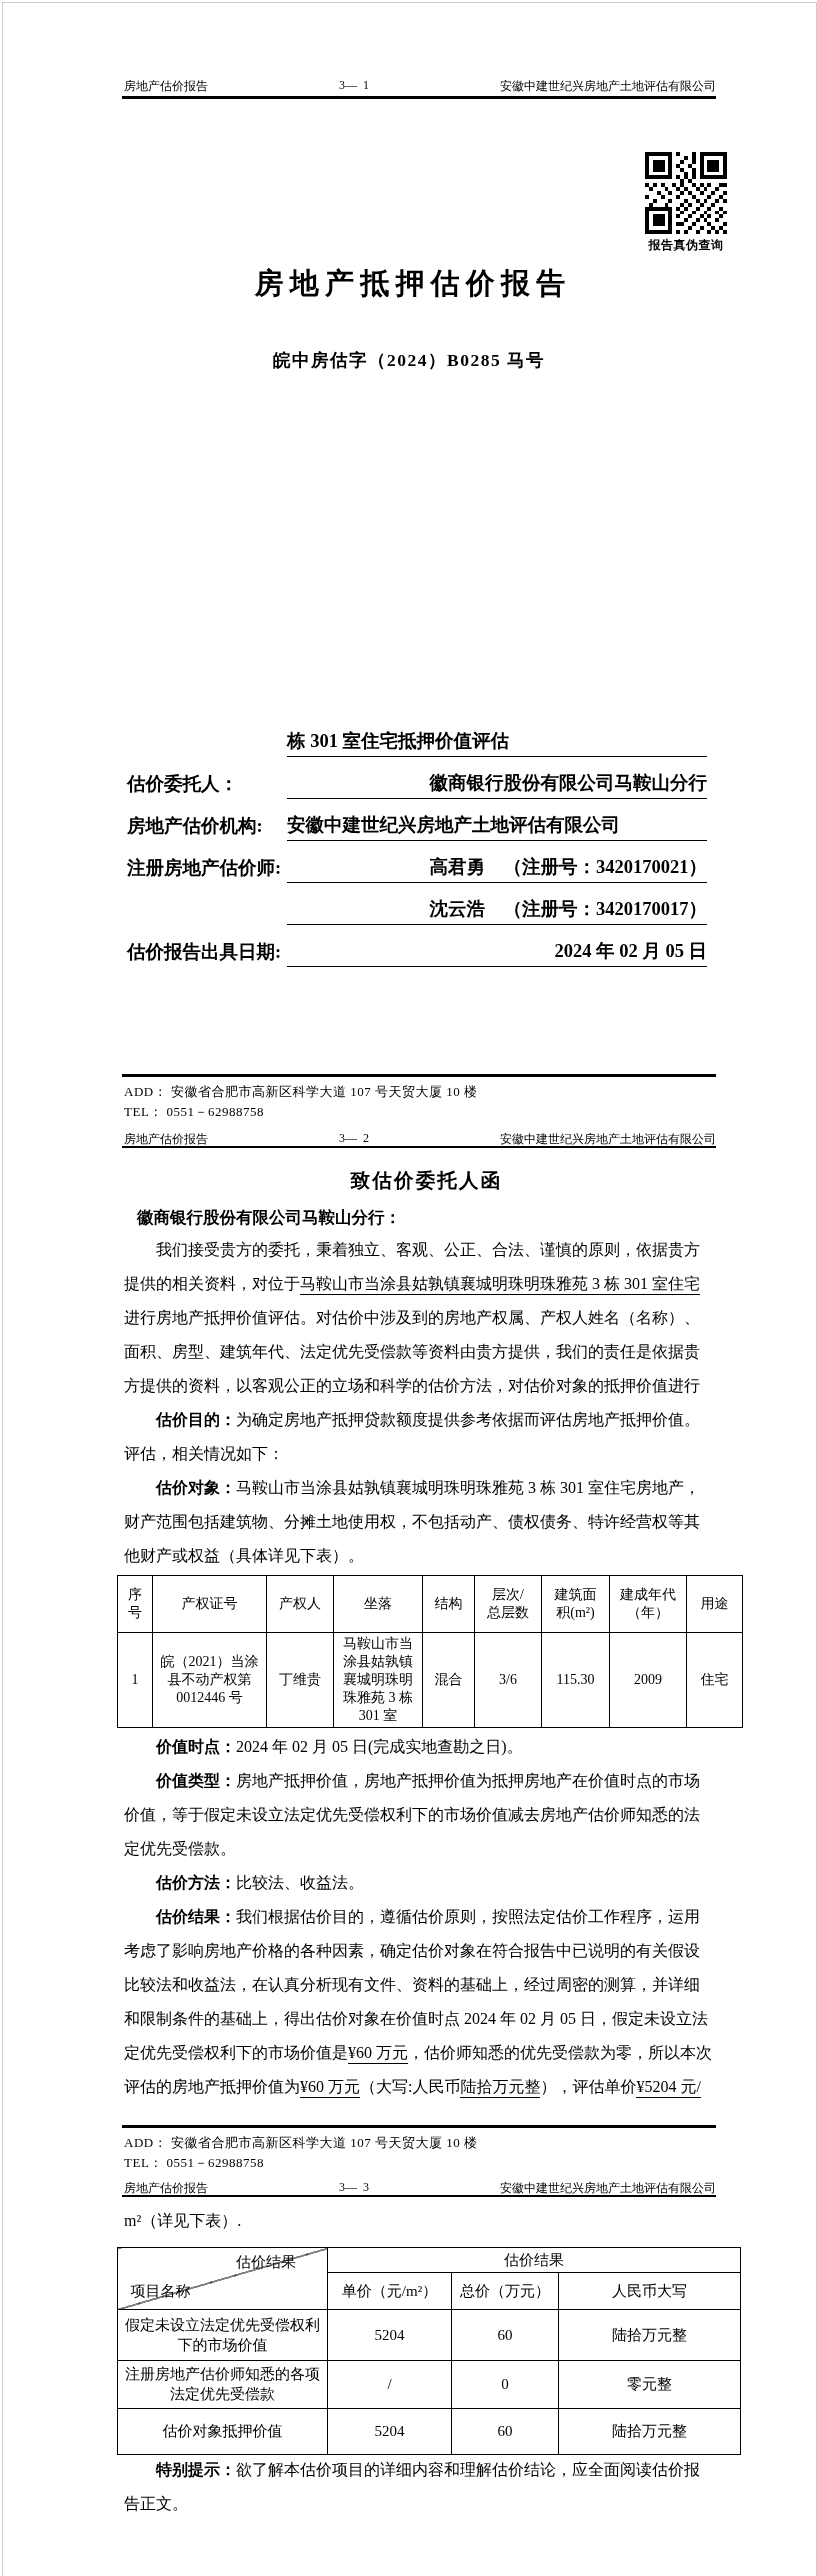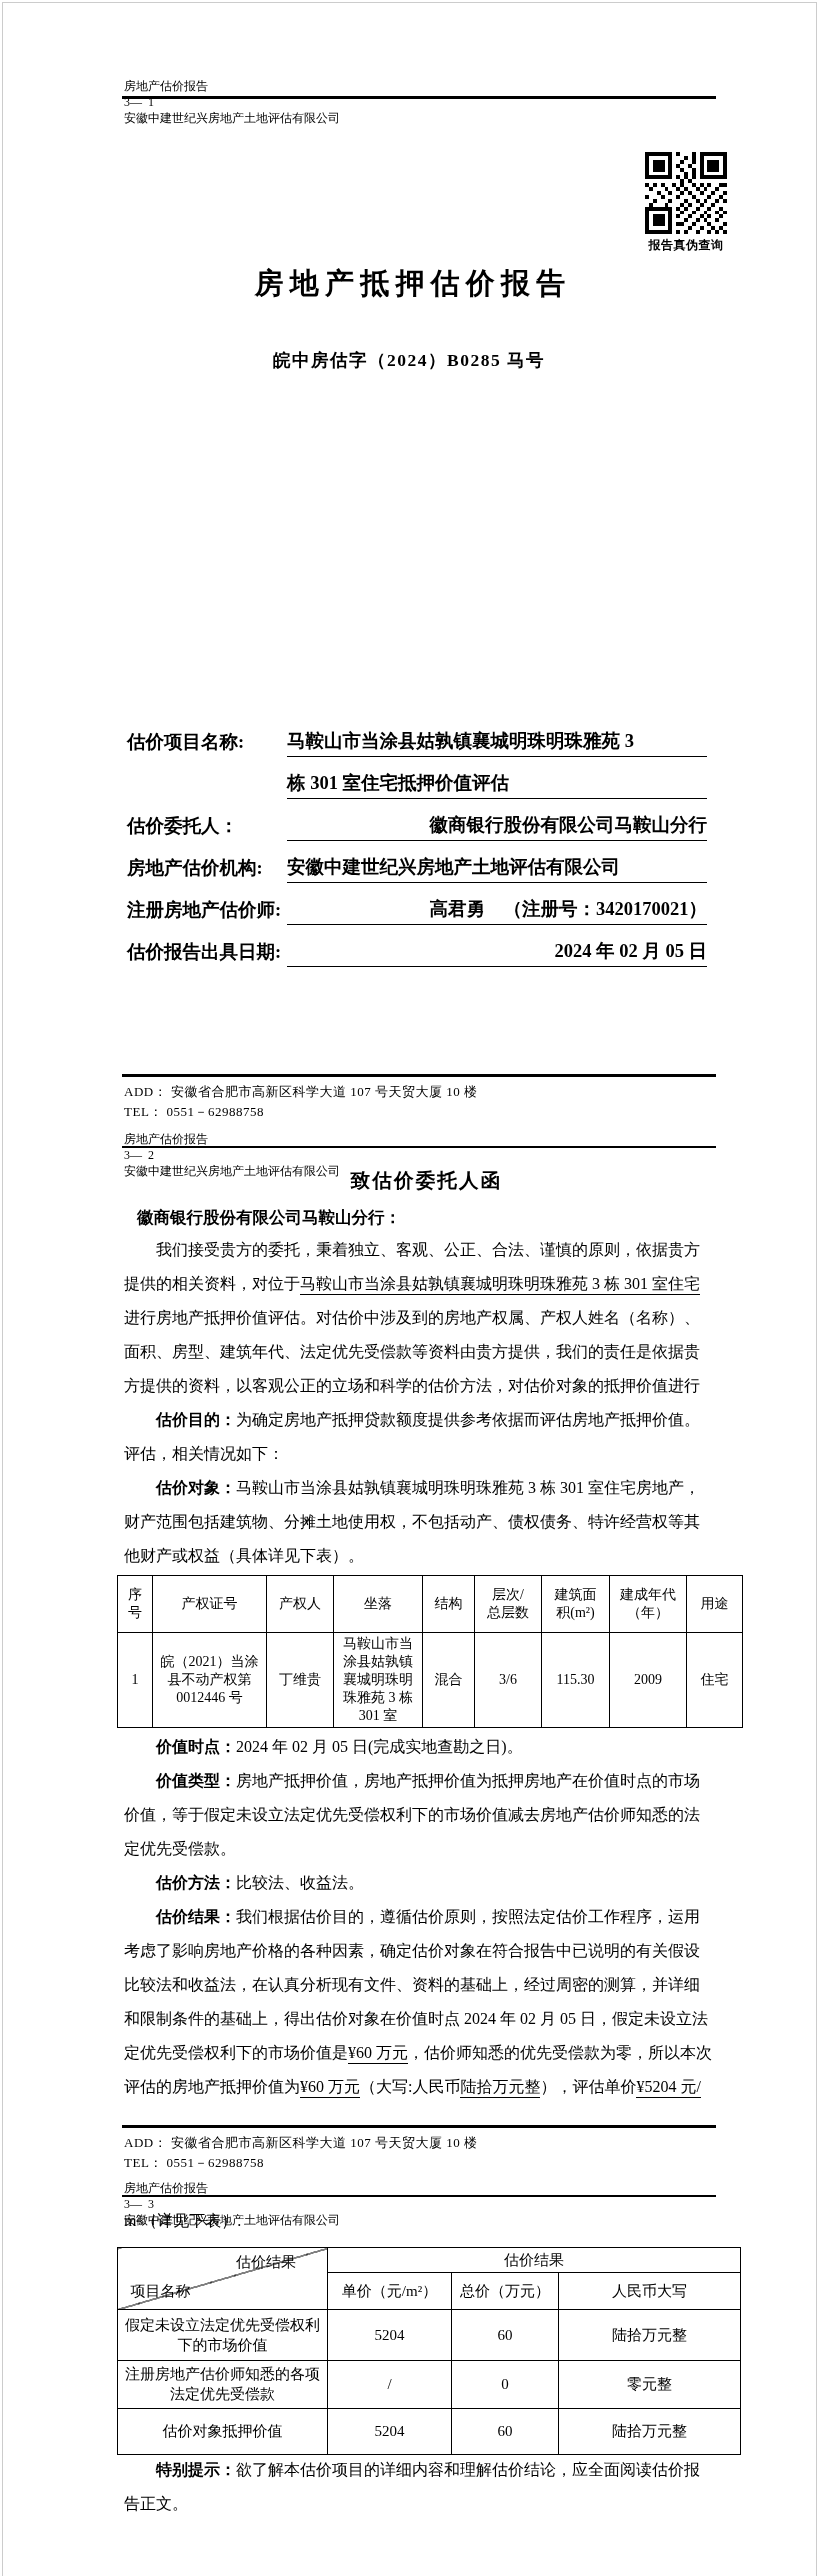--- a/index.html
+++ b/index.html
@@ -1,20 +1,20 @@
 <!DOCTYPE html>
 <html style="font-size:8.2px"><head>
 <meta charset="utf-8">
 <style>
   html,body{margin:0;padding:0;background:#ffffff;}
   body{font-family:"Liberation Serif","DejaVu Serif",serif;color:#000;}
   .page{position:relative;width:818px;height:3300px;background:#fff;overflow:hidden;}
   .edge{position:absolute;inset:1.5px;border:0.5px solid #cccccc;pointer-events:none;}
 
-  .pg-header{position:absolute;left:124px;width:592px;display:flex;justify-content:space-between;font-size:12px;flex-direction:column;}
+  .pg-header{position:absolute;left:124px;width:592px;display:flex;justify-content:space-between;font-size:12px;}
   .pre{white-space:pre;}
   .rule{position:absolute;left:122px;width:594px;background:#000;}
 
   .qr{position:absolute;}
   .qr-caption{position:absolute;width:82px;text-align:center;font-size:12px;font-weight:bold;letter-spacing:0.5px;}
 
   .title{position:absolute;left:0;width:818px;margin:4px;text-align:center;font-size:29px;font-weight:bold;letter-spacing:6.2px;}
   .docno{position:absolute;left:0;width:818px;text-align:center;font-size:17.5px;font-weight:bold;letter-spacing:1.5px;}
 
   .info{position:absolute;left:127px;width:580px;font-size:18.5px;}
@@ -81,38 +81,38 @@
       </g>
     </svg>
   </div>
   <div class="qr-caption" style="top:237px;left:645px;">报告真伪查询</div>
 
   <h1 class="title" style="top:260px;">房地产抵押估价报告</h1>
   <div class="docno" style="top:348px;">皖中房估字（2024）B0285 马号</div>
 
   <div class="info" style="top:715px;">
     <div class="irow">
-      <span class="ilabel">估价项目名称:</span>
-      <span class="ival">马鞍山市当涂县姑孰镇襄城明珠明珠雅苑 3</span>
-    </div>
-    <div class="irow">
       <span class="ilabel"></span>
       <span class="ival">栋 301 室住宅抵押价值评估</span>
     </div>
     <div class="irow">
       <span class="ilabel">估价委托人：</span>
       <span class="ival center">徽商银行股份有限公司马鞍山分行</span>
     </div>
     <div class="irow">
       <span class="ilabel">房地产估价机构:</span>
       <span class="ival">安徽中建世纪兴房地产土地评估有限公司</span>
     </div>
     <div class="irow">
       <span class="ilabel">注册房地产估价师:</span>
       <span class="ival center">高君勇　（注册号：3420170021）</span>
+    </div>
+    <div class="irow">
+      <span class="ilabel"></span>
+      <span class="ival center">沈云浩　（注册号：3420170017）</span>
     </div>
     <div class="irow">
       <span class="ilabel">估价报告出具日期:</span>
       <span class="ival center">2024 年 02 月 05 日</span>
     </div>
   </div>
 
   <div class="rule" style="top:1074px;height:2.6px;"></div>
   <div class="pg-footer" style="top:1083px;">ADD： 安徽省合肥市高新区科学大道 107 号天贸大厦 10 楼</div>
   <div class="pg-footer" style="top:1103px;">TEL： 0551－62988758</div>

